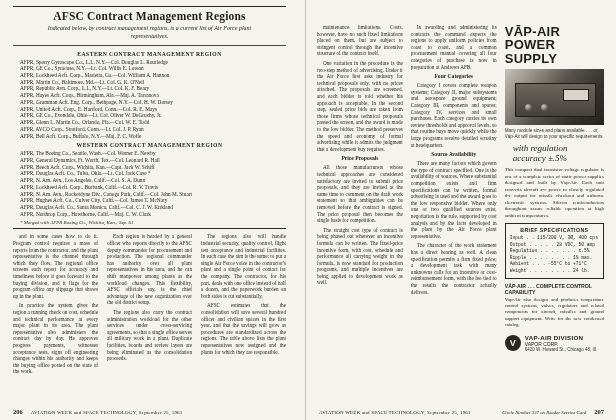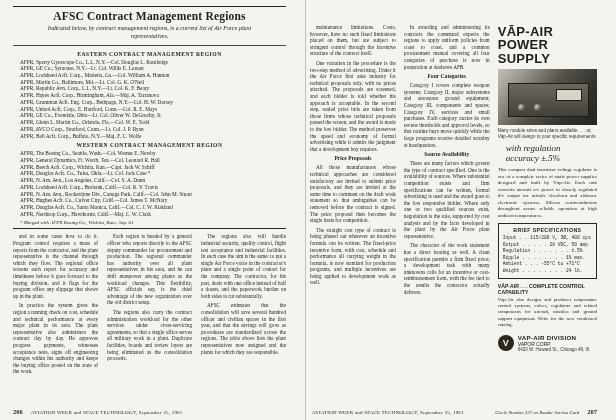--- a/index.html
+++ b/index.html
@@ -2,21 +2,21 @@
 <html><head>
 <meta charset="utf-8">
 <style>
   * { margin:0; padding:0; box-sizing:border-box; }
   html,body { width:616px; height:420px; }
   body { background:#d8d5cd; font-family:"Liberation Serif", serif; color:#211e19; }
   .sheet { position:relative; width:616px; height:420px; background:#f5f3ed; overflow:hidden; }
   .gutter { position:absolute; left:305px; top:0; bottom:0; width:1px; background:rgba(40,35,28,.25); }
   .page { position:absolute; top:0; height:420px; }
   .page.left  { left:0;   width:304px; padding:6px 18px 4px 13px; }
-  .page.right { left:302px; width:307px; padding:6px 12px 4px 8px; }
+  .page.right { left:309px; width:307px; padding:6px 12px 4px 8px; }
 
   
   .toprule { border-top:1.5px solid #2a2721; margin-bottom:3px; }
   .title { font-weight:bold; font-size:11.5px; text-align:center; margin:2px 0 3px; letter-spacing:.2px; }
   .intro { font-style:italic; font-size:6px; line-height:1.3; text-align:center; margin:0 20px 4px; }
   .roster { border-top:1px solid #4a463e; padding-top:2px; }
   .section-h { font-weight:bold; font-size:5.6px; letter-spacing:.5px; text-align:center; margin:3px 0 2px; }
   .entry { font-size:5.3px; line-height:1.27; white-space:nowrap; overflow:hidden; padding-left:7px; }
   .footnote { font-style:italic; font-size:5px; margin:3px 0 3px 7px; }
   .colrule { border-top:1.5px solid #2a2721; margin:1px 0 4px; }

